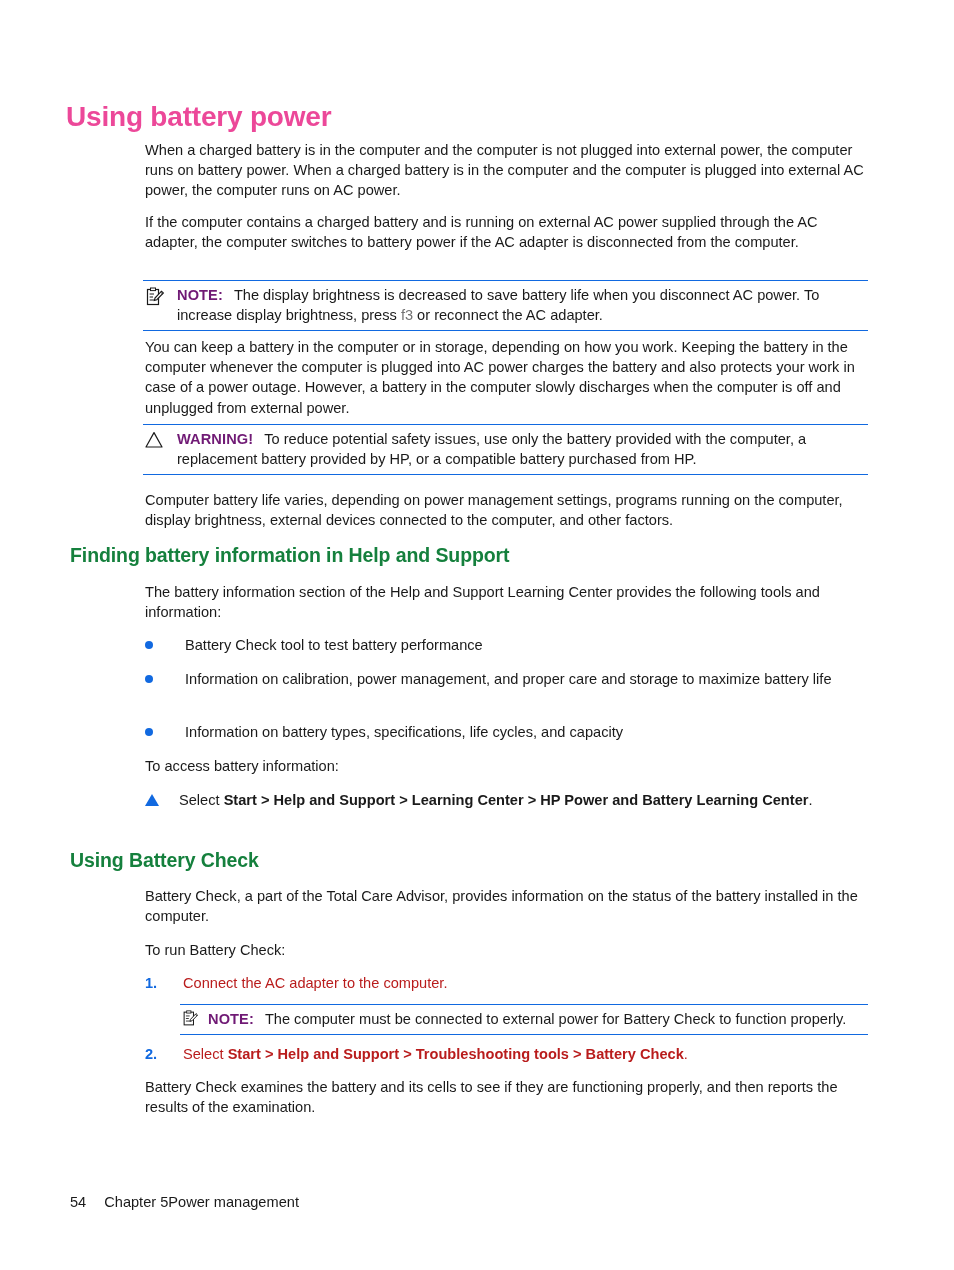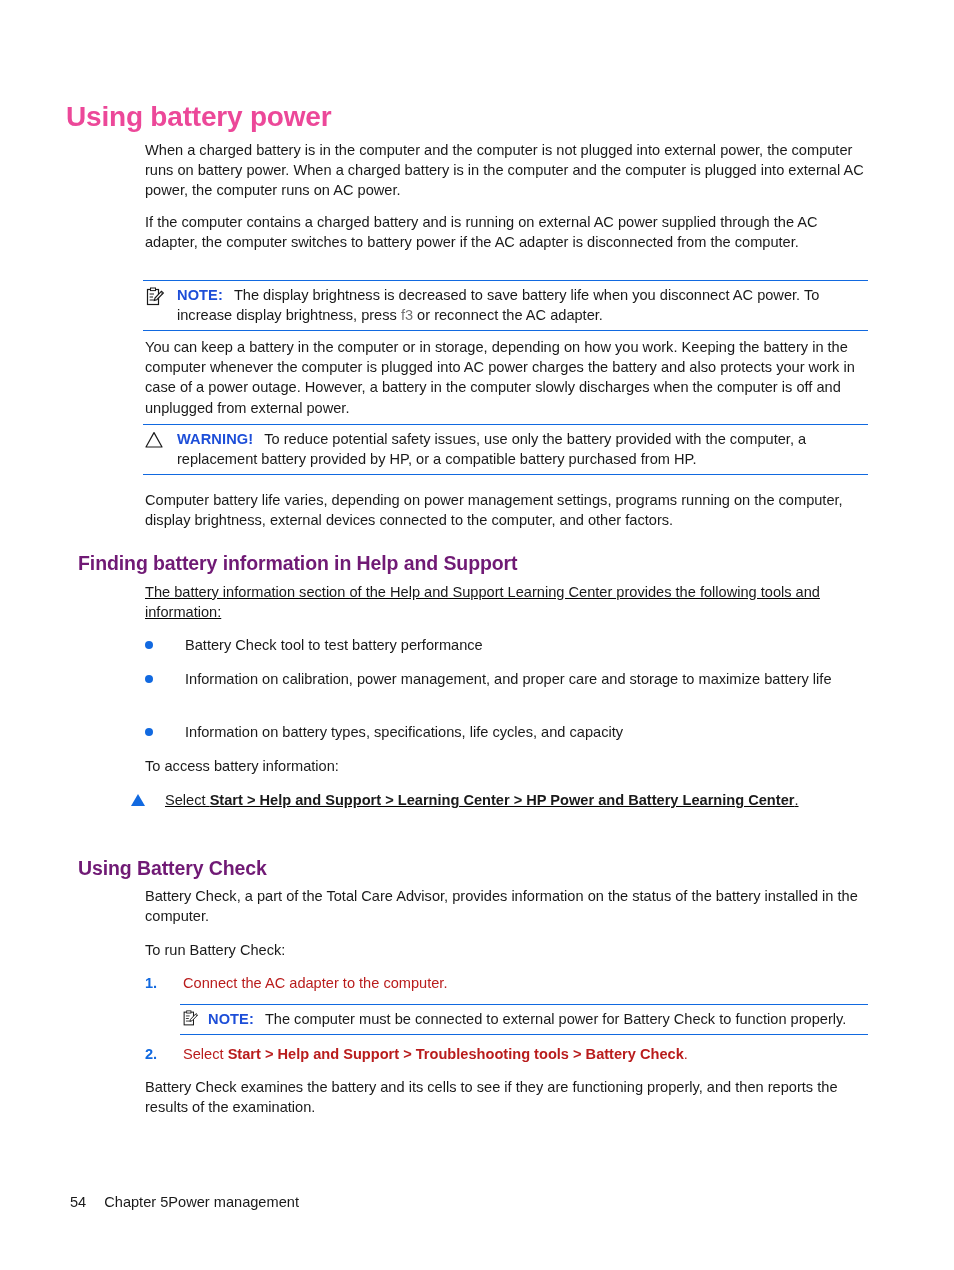--- a/index.html
+++ b/index.html
@@ -30,25 +30,25 @@
     left: 54px;
     top: 88px;
     margin: 12px;
     font-size: 28px;
     line-height: 34px;
     font-weight: bold;
     color: #ec4899;
     letter-spacing: -0.2px;
   }
   h2.doc-h2 {
-    margin: 8px;
+    margin: 0;
     font-size: 19.5px;
     line-height: 24px;
     font-weight: bold;
-    color: #701a75;
+    color: #15803d;
     letter-spacing: -0.1px;
   }
 
   
   .body-col {
     position: absolute;
     left: 145px;
     width: 725px;
   }
   p.para {
@@ -70,21 +70,21 @@
     padding: 4px 0 5px 0;
   }
   .callout .callout-body {
     font-size: 14.6px;
     line-height: 20.2px;
     color: #1a1a1a;
     padding-left: 34px;
   }
   .callout-label {
     font-weight: bold;
-    color: #1d4ed8;
+    color: #701a75;
     letter-spacing: 0.1px;
   }
   .callout-gap { display: inline-block; width: 11px; }
 
   .callout-icon {
     position: absolute;
     left: 2px;
     top: 6px;
     width: 20px;
     height: 20px;
@@ -136,23 +136,22 @@
   }
   .step-item .stext {
     padding-left: 38px;
     font-size: 14.6px;
     line-height: 20.2px;
     color: #b91c1c;
   }
 
   .tri-item {
     position: absolute;
-    left: 131px;
+    left: 145px;
     width: 725px;
-    text-decoration: underline;
   }
   .tri-item .tri {
     position: absolute;
     left: 0;
     top: 4px;
     width: 0; height: 0;
     border-left: 7px solid transparent;
     border-right: 7px solid transparent;
     border-bottom: 12px solid #1169e0;
   }
@@ -223,21 +222,21 @@
   </div>
 
   <div class="body-col" style="top:482px;margin-top:8px;">
     <p class="para">Computer battery life varies, depending on power management settings, programs running on the computer, display brightness, external devices connected to the computer, and other factors.</p>
   </div>
 
   <div style="position:absolute; left:70px; top:543px; width:800px;">
     <h2 class="doc-h2">Finding battery information in Help and Support</h2>
   </div>
 
-  <div class="body-col" style="top:582px;text-decoration:underline;">
+  <div class="body-col" style="top:582px;">
     <p class="para">The battery information section of the Help and Support Learning Center provides the following tools and information:</p>
   </div>
 
   <div class="bullet-item" style="top:635px;">
     <span class="marker"></span>
     <div class="btext">Battery Check tool to test battery performance</div>
   </div>
 
   <div class="bullet-item" style="top:722px;">
     <span class="marker"></span>

